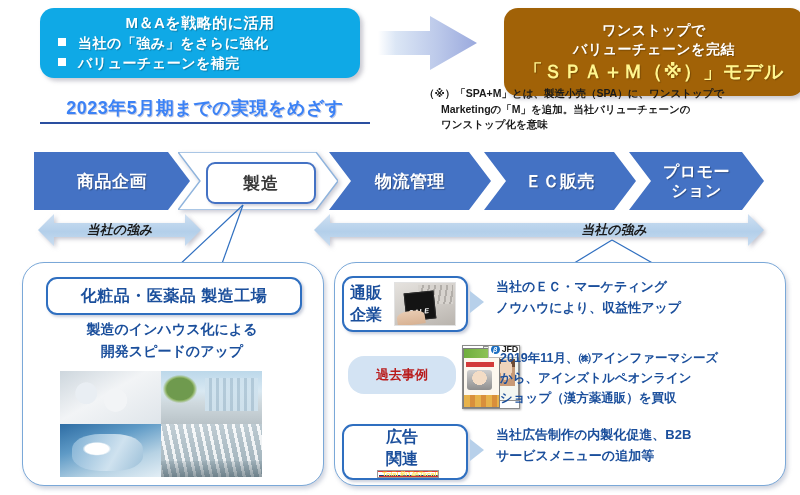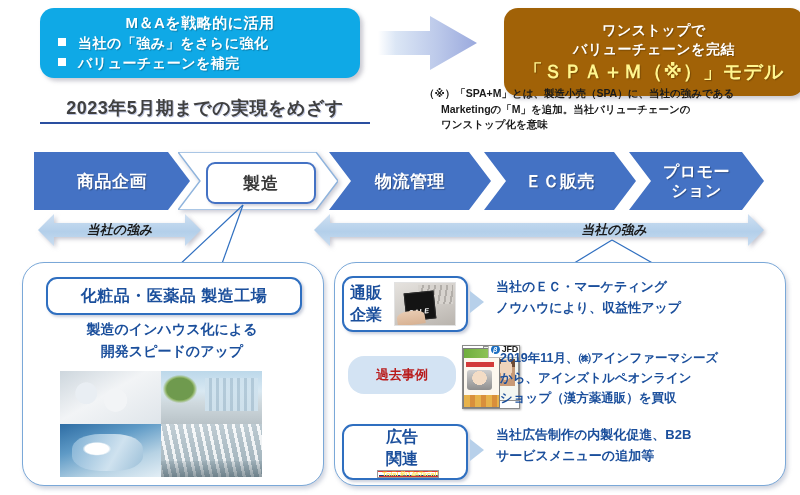--- a/index.html
+++ b/index.html
@@ -37,21 +37,21 @@
           vertical-align:2px;}
   .br-line{font-size:14px;font-weight:bold;line-height:19px;text-shadow:1px 1px 1px rgba(0,0,0,.25);}
   .br-line.big{font-size:19px;color:#fff68f;letter-spacing:1px;line-height:25px;}
 
   
   .fatarrow{left:378px;top:14px;width:100px;height:58px;}
 
   
   .headline{
     left:40px;top:96px;width:330px;
-    font-size:18px;font-weight:bold;color:#404040;
+    font-size:18px;font-weight:bold;color:#3b82f6;
     text-align:center;letter-spacing:.5px;
     border-bottom:2px solid #2a4fa0;
     padding-bottom:2px;
     text-shadow:1px 1px 0 rgba(170,180,215,.7);
   }
 
   
   .note{
     left:424px;top:86px;width:372px;
     font-size:10.5px;font-weight:bold;color:#1a1a1a;
@@ -253,21 +253,21 @@
 
   <div class="abs banner banner-right">
     <div class="br-line">ワンストップで</div>
     <div class="br-line">バリューチェーンを完結</div>
     <div class="br-line big">「ＳＰＡ＋Ｍ（※）」モデル</div>
   </div>
 
   <div class="abs headline">2023年5月期までの実現をめざす</div>
 
   <div class="abs note">
-    <span class="ind">（※）「SPA+M」とは、製造小売（SPA）に、当社の強みである</span>
+    <span class="ind">（※）「SPA+M」とは、製造小売（SPA）に、ワンストップで</span>
     <span class="ind2">Marketingの「M」を追加。当社バリューチェーンの</span>
     <span class="ind2">ワンストップ化を意味</span>
   </div>
 
   <div class="abs flow">
 
     <div class="chev chev-fill chev-first" style="left:0px;width:156px;">
       <span>商品企画</span>
     </div>
 

